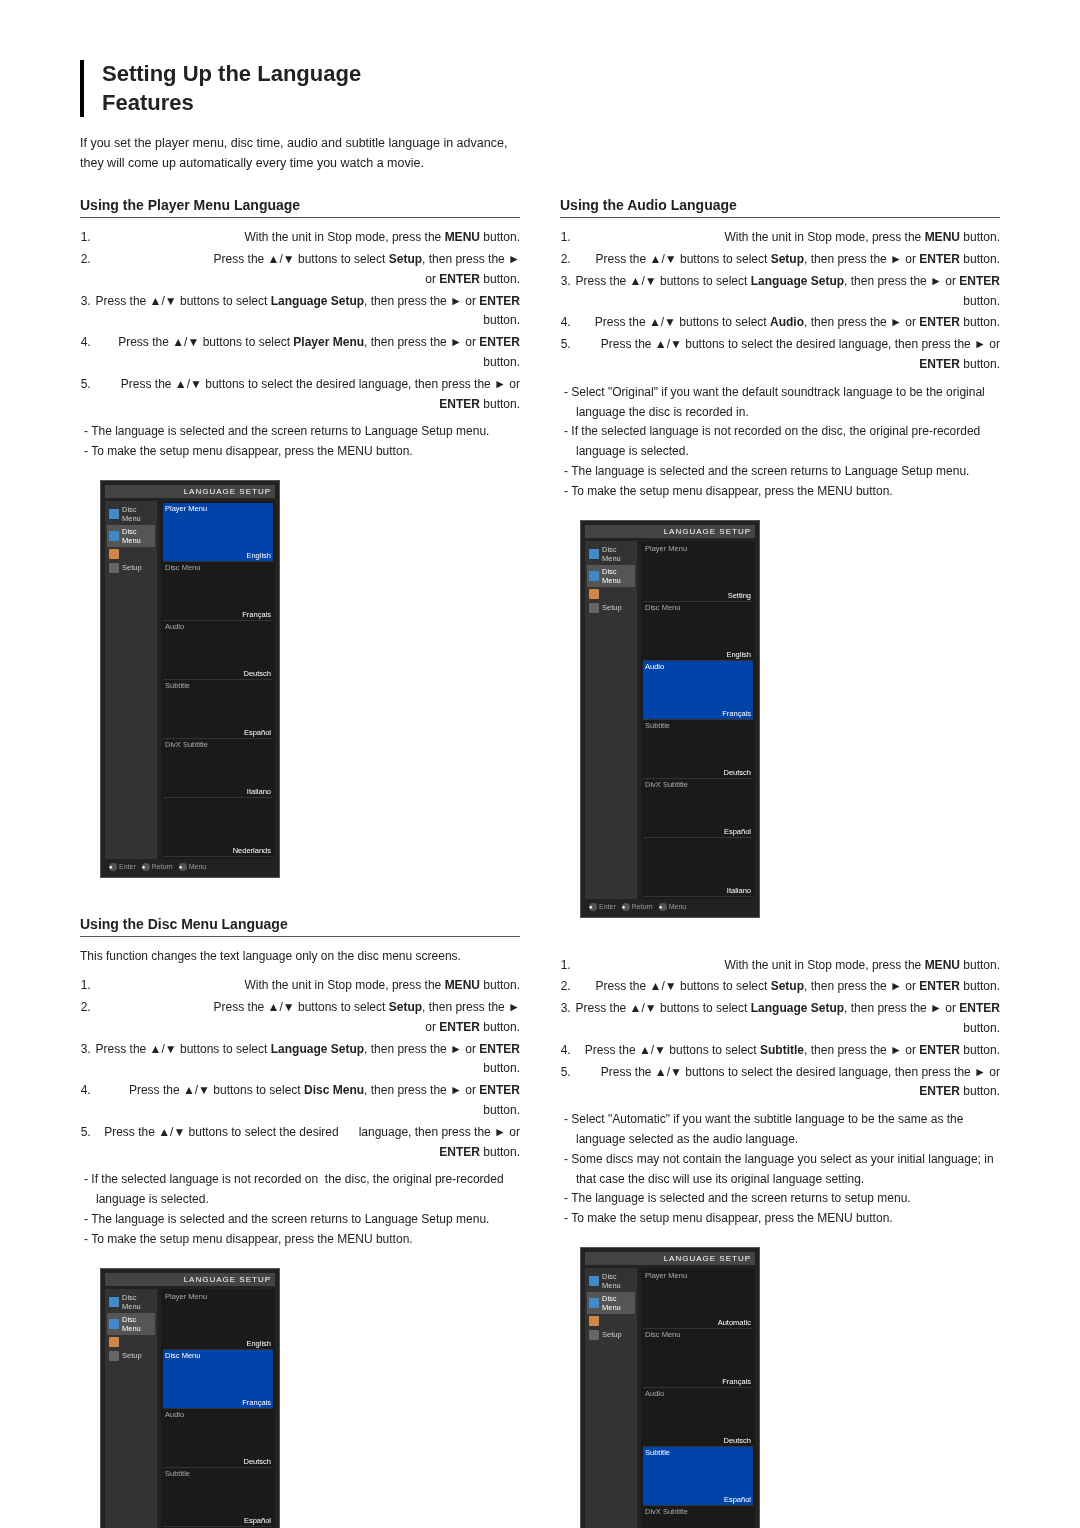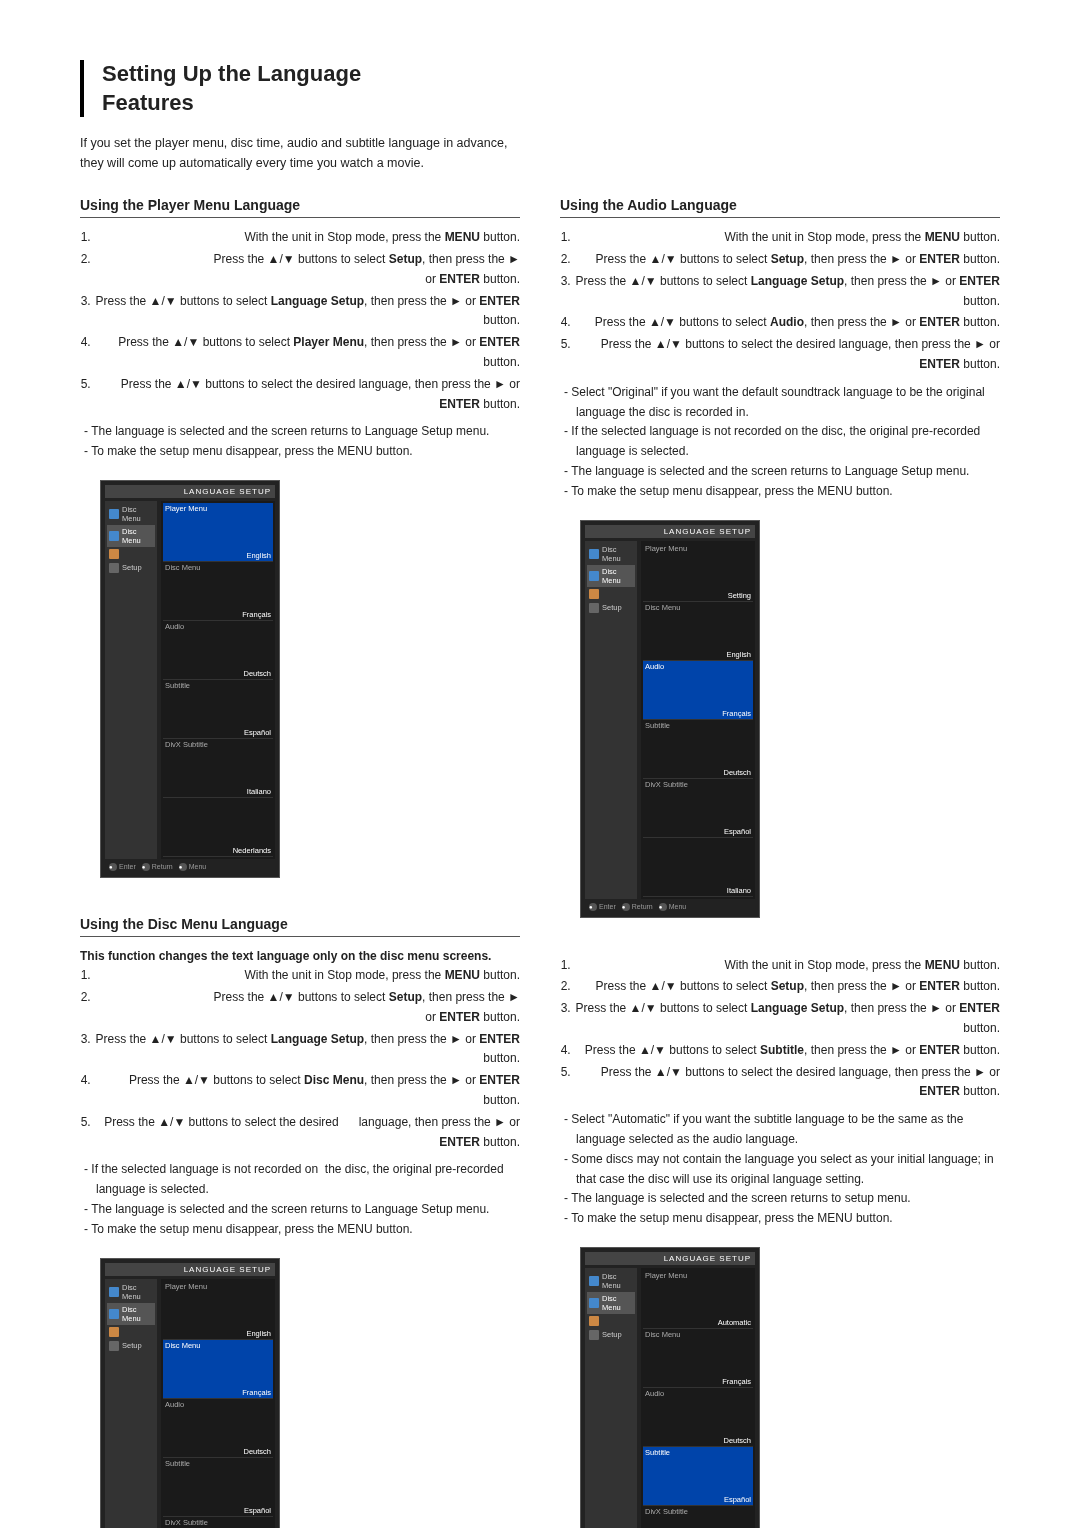--- a/index.html
+++ b/index.html
@@ -40,22 +40,22 @@
     }
     .section-title {
       font-size: 14px;
       font-weight: bold;
       margin-bottom: 10px;
       border-bottom: 1px solid #555;
       padding-bottom: 4px;
     }
     .section-desc {
       font-size: 12px;
+      margin-bottom: 10px;
       line-height: 1.6;
-      font-weight: bold;
     }
     ol {
       margin-left: 14px;
       margin-bottom: 8px;
       text-align: right;
     }
     ol li {
       font-size: 12px;
       line-height: 1.65;
       margin-bottom: 2px;

